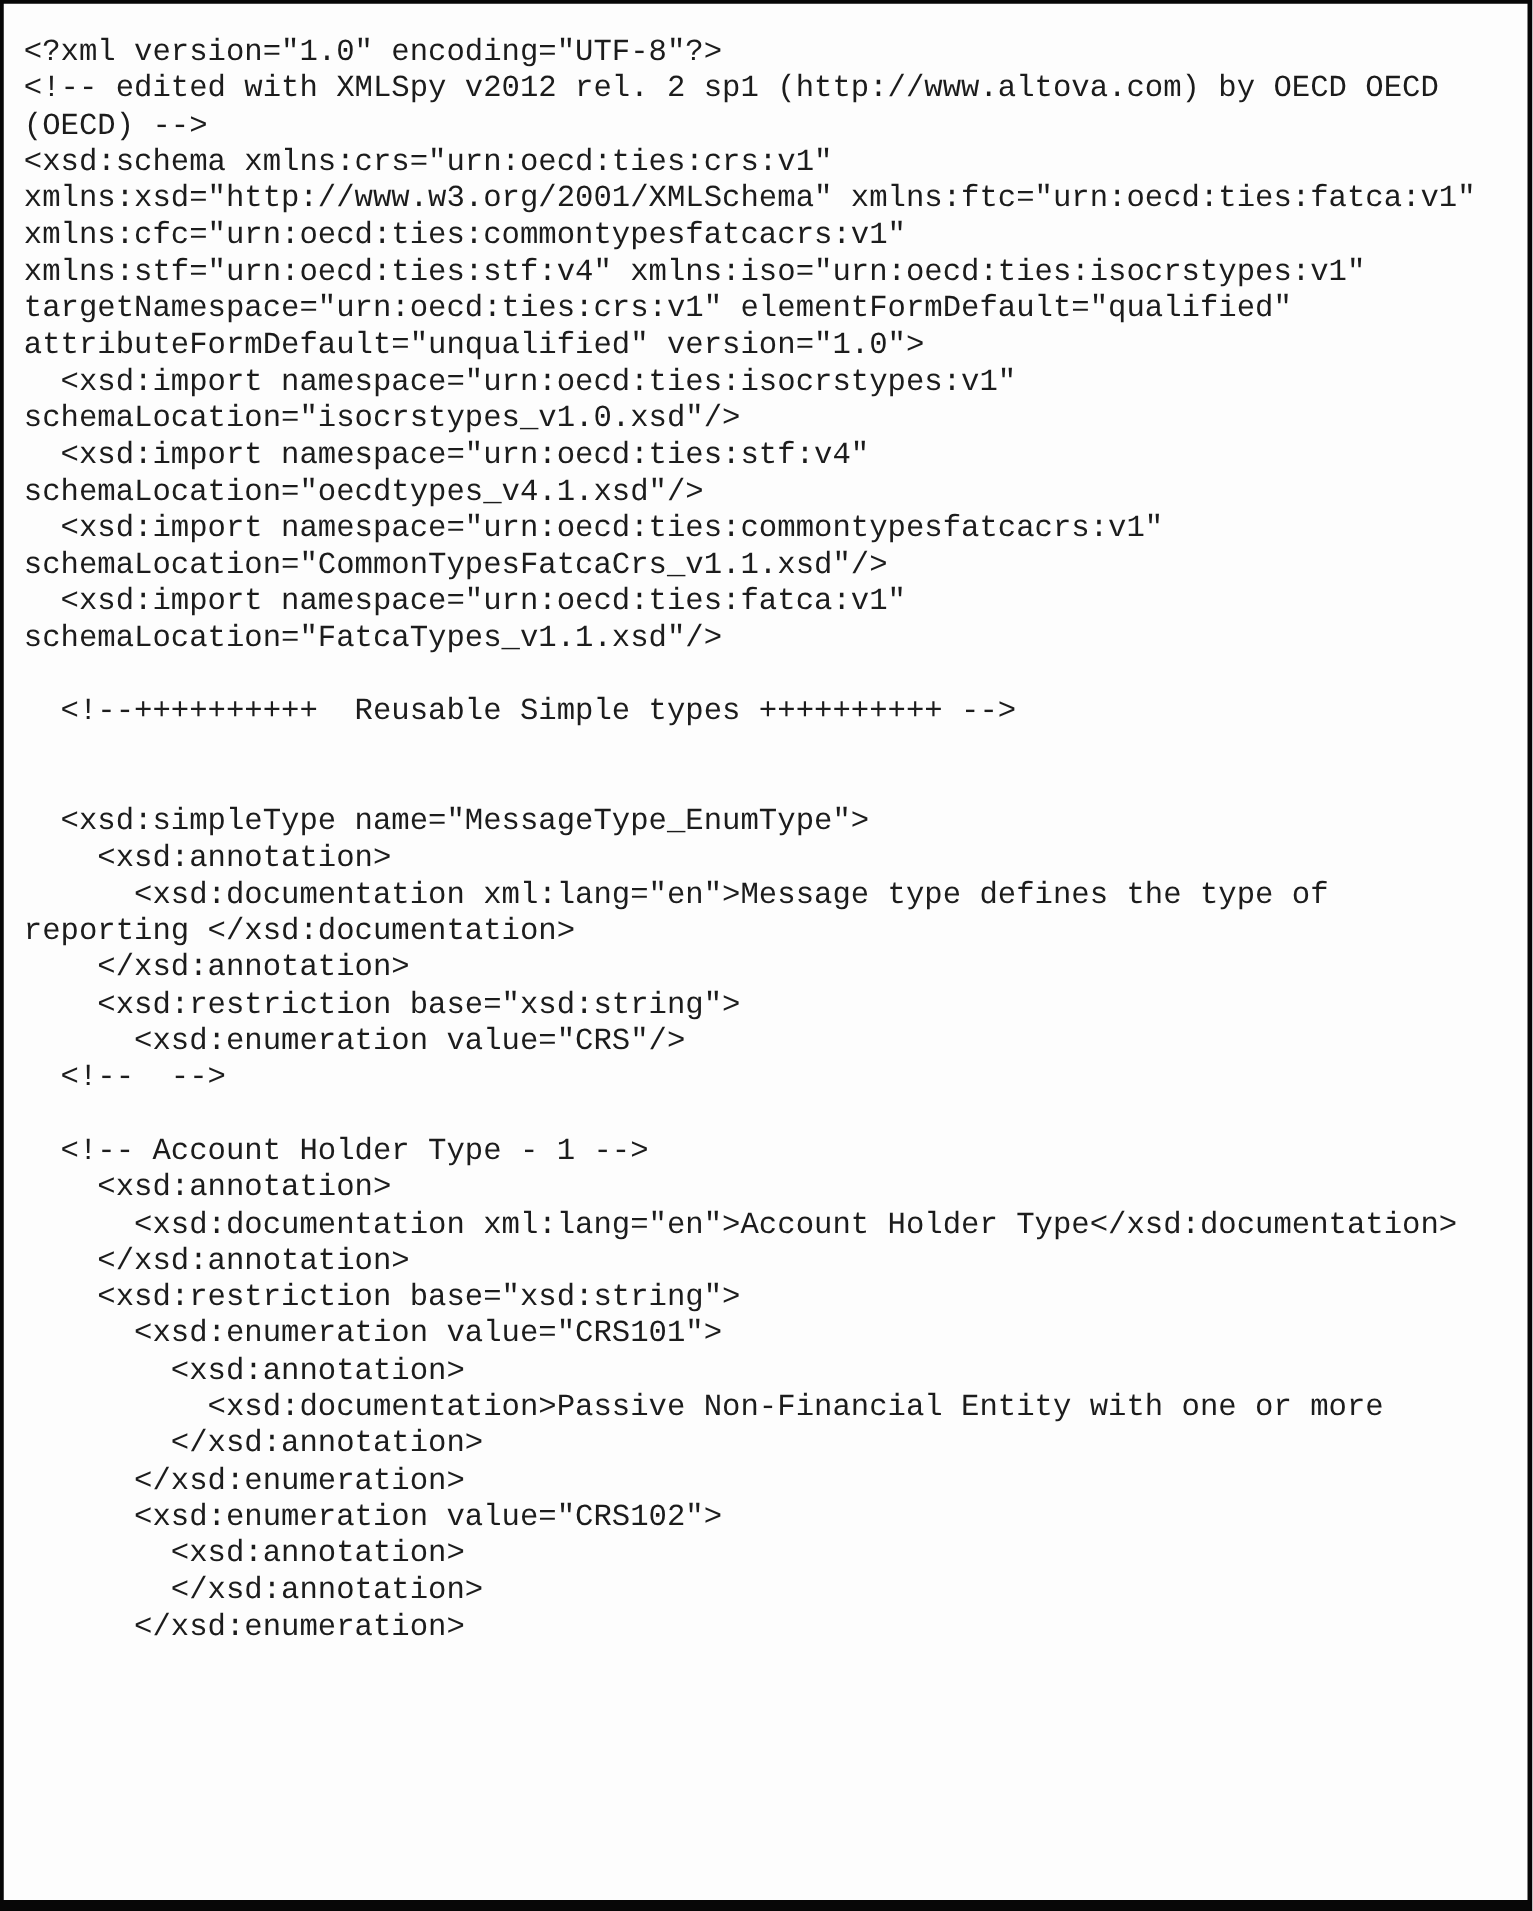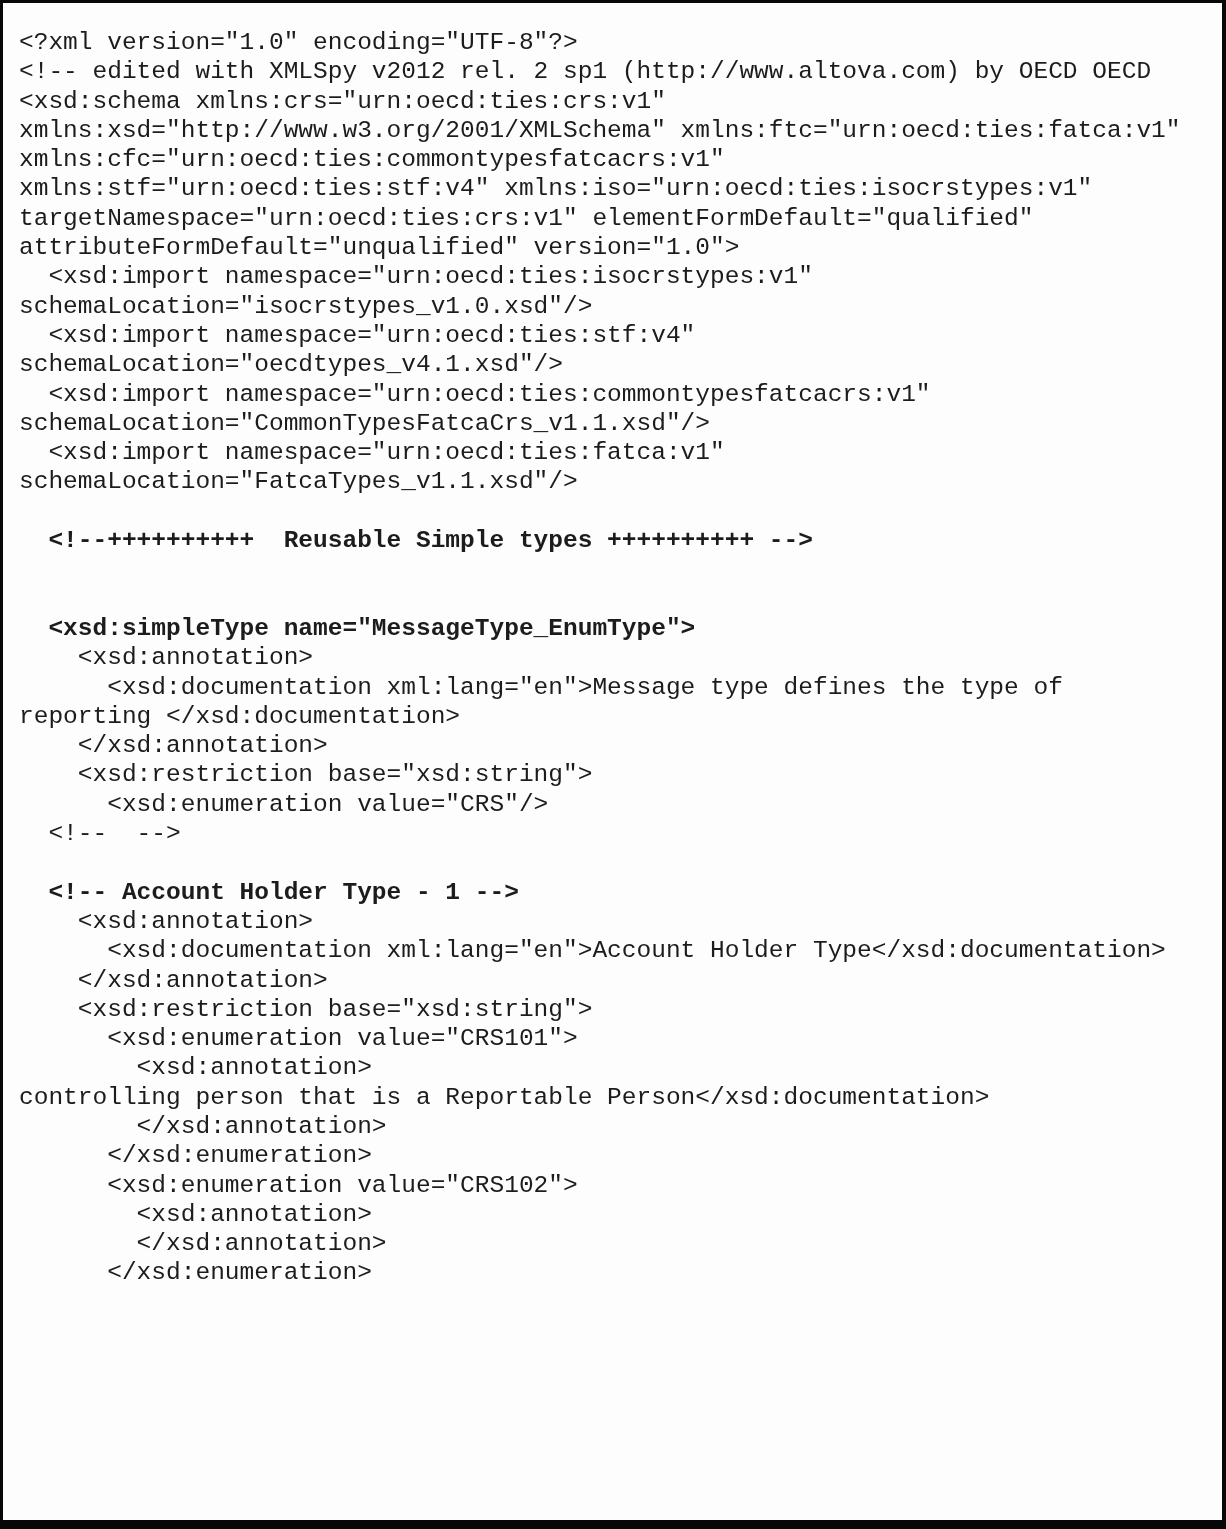--- a/index.html
+++ b/index.html
@@ -22,30 +22,31 @@
     margin: 0;
   }
   .code-line {
     font-family: "Liberation Mono", "DejaVu Sans Mono", monospace;
     font-size: 24.5px;
     line-height: 29.3px;
     white-space: pre;
     color: #1c1c1c;
   }
   .code-line.bold {
-    font-weight: bold;
+    font-weight: normal;
   }
 </style>
 </head>
 <body>
 
 <div class="page">
   <div class="code-block" id="code">
       <div class="code-line">&lt;?xml version="1.0" encoding="UTF-8"?&gt;</div>
       <div class="code-line">&lt;!-- edited with XMLSpy v2012 rel. 2 sp1 (http://www.altova.com) by OECD OECD</div>
+      <div class="code-line">(OECD) --&gt;</div>
       <div class="code-line">&lt;xsd:schema xmlns:crs="urn:oecd:ties:crs:v1"</div>
       <div class="code-line">xmlns:xsd="http://www.w3.org/2001/XMLSchema" xmlns:ftc="urn:oecd:ties:fatca:v1"</div>
       <div class="code-line">xmlns:cfc="urn:oecd:ties:commontypesfatcacrs:v1"</div>
       <div class="code-line">xmlns:stf="urn:oecd:ties:stf:v4" xmlns:iso="urn:oecd:ties:isocrstypes:v1"</div>
       <div class="code-line">targetNamespace="urn:oecd:ties:crs:v1" elementFormDefault="qualified"</div>
       <div class="code-line">attributeFormDefault="unqualified" version="1.0"&gt;</div>
       <div class="code-line">  &lt;xsd:import namespace="urn:oecd:ties:isocrstypes:v1"</div>
       <div class="code-line">schemaLocation="isocrstypes_v1.0.xsd"/&gt;</div>
       <div class="code-line">  &lt;xsd:import namespace="urn:oecd:ties:stf:v4"</div>
       <div class="code-line">schemaLocation="oecdtypes_v4.1.xsd"/&gt;</div>
@@ -66,21 +67,21 @@
       <div class="code-line">      &lt;xsd:enumeration value="CRS"/&gt;</div>
       <div class="code-line">  &lt;!--  --&gt;</div>
       <div class="code-line">&nbsp;</div>
       <div class="code-line bold">  &lt;!-- Account Holder Type - 1 --&gt;</div>
       <div class="code-line">    &lt;xsd:annotation&gt;</div>
       <div class="code-line">      &lt;xsd:documentation xml:lang="en"&gt;Account Holder Type&lt;/xsd:documentation&gt;</div>
       <div class="code-line">    &lt;/xsd:annotation&gt;</div>
       <div class="code-line">    &lt;xsd:restriction base="xsd:string"&gt;</div>
       <div class="code-line">      &lt;xsd:enumeration value="CRS101"&gt;</div>
       <div class="code-line">        &lt;xsd:annotation&gt;</div>
-      <div class="code-line">controlling person that is a Reportable Person&lt;/xsd:documentation&gt;</div>
+      <div class="code-line">          &lt;xsd:documentation&gt;Passive Non-Financial Entity with one or more</div>
       <div class="code-line">        &lt;/xsd:annotation&gt;</div>
       <div class="code-line">      &lt;/xsd:enumeration&gt;</div>
       <div class="code-line">      &lt;xsd:enumeration value="CRS102"&gt;</div>
       <div class="code-line">        &lt;xsd:annotation&gt;</div>
       <div class="code-line">        &lt;/xsd:annotation&gt;</div>
       <div class="code-line">      &lt;/xsd:enumeration&gt;</div>
     </div>
 </div>
 
 </body></html>

